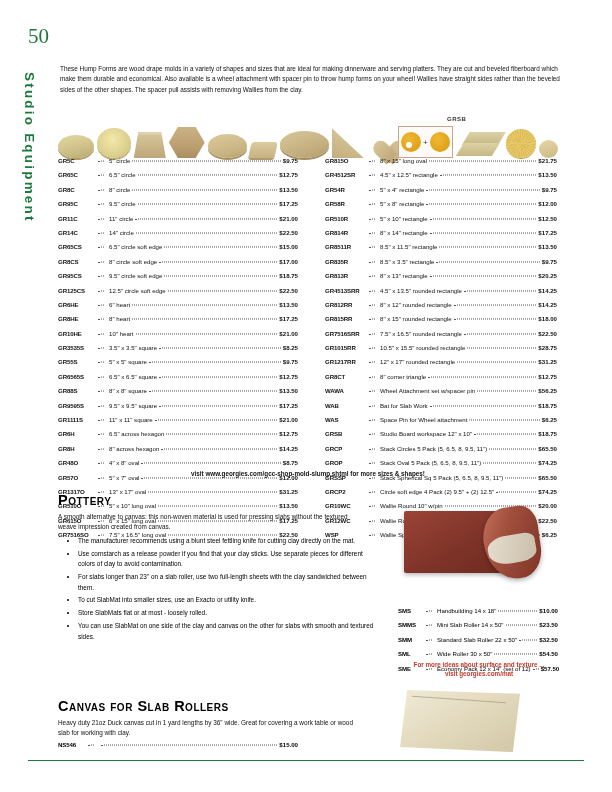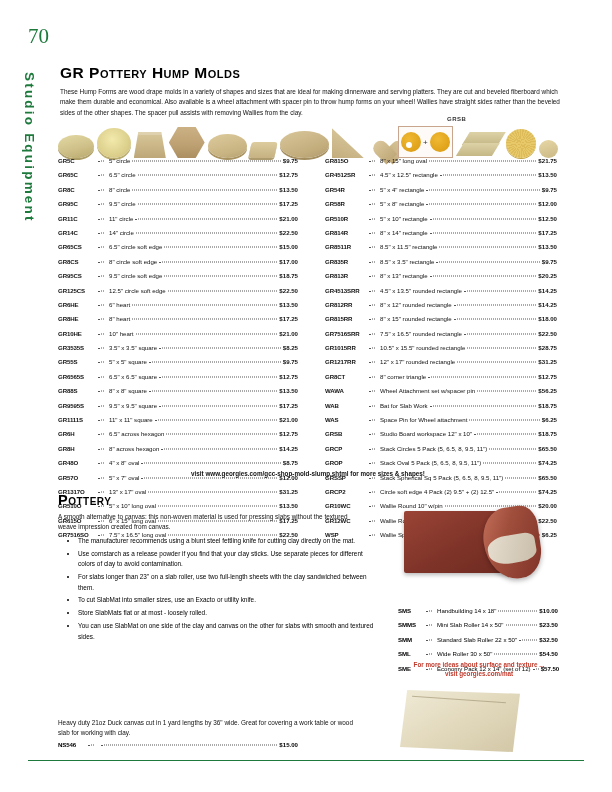--- a/index.html
+++ b/index.html
@@ -232,28 +232,27 @@
     text-align:center; color:#1d7a3c;
     font-size:9px; font-variant:small-caps; letter-spacing:.3px;
     font-family:"Liberation Serif", serif;
   }
 </style>
 </head>
 <body>
 
 <div class="page">
 
-  <div class="page-number">70</div>
+  <div class="page-number">50</div>
 
   <div class="sidebar-tab">
     <span>Studio Equipment</span>
   </div>
 
   <div id="gr-section">
-    <div id="gr-head" class="sec-h big">GR Pottery Hump Molds</div>
     <div id="gr-desc" class="body-text">These Hump Forms are wood drape molds in a variety of shapes and sizes that are ideal for making dinnerware and serving platters. They are cut and beveled fiberboard which make them durable and economical. Also available is a wheel attachment with spacer pin to throw hump forms on your wheel! Wallies have straight sides rather than the beveled sides of the other shapes. The spacer pull assists with removing Wallies from the clay.</div>
   </div>
 
   <div class="shape-strip">
     <div class="shape sh-circle"></div>
     <div class="shape sh-circle2"></div>
     <div class="shape sh-sq"></div>
     <div class="shape sh-hex"></div>
     <div class="shape sh-oval"></div>
     <div class="shape sh-bar"></div>
@@ -712,20 +711,21 @@
         <span class="p-dots"></span>
         <span class="p-price">$57.50</span>
       </div>
     </div>
 
   <div class="mat-cta" style="color: rgb(192, 57, 43);">
     <div>For more ideas about surface and texture ...</div>
     <div>visit georgies.com/mat</div>
   </div>
 
+  <div id="canvas-head" class="sec-h">Canvas for Slab Rollers</div>
   <div id="canvas-desc" class="body-text">Heavy duty 21oz Duck canvas cut in 1 yard lengths by 36" wide. Great for covering a work table or wood slab for working with clay.</div>
   <div id="canvas-prices">
       <div class="prow">
         <span class="p-code" style="min-width: 28px;">NS546</span>
         <span class="p-dots" style="flex: 0 0 auto; width: 6px;"></span>
         <span class="p-desc"></span>
         <span class="p-dots"></span>
         <span class="p-price">$15.00</span>
       </div>
     </div>

